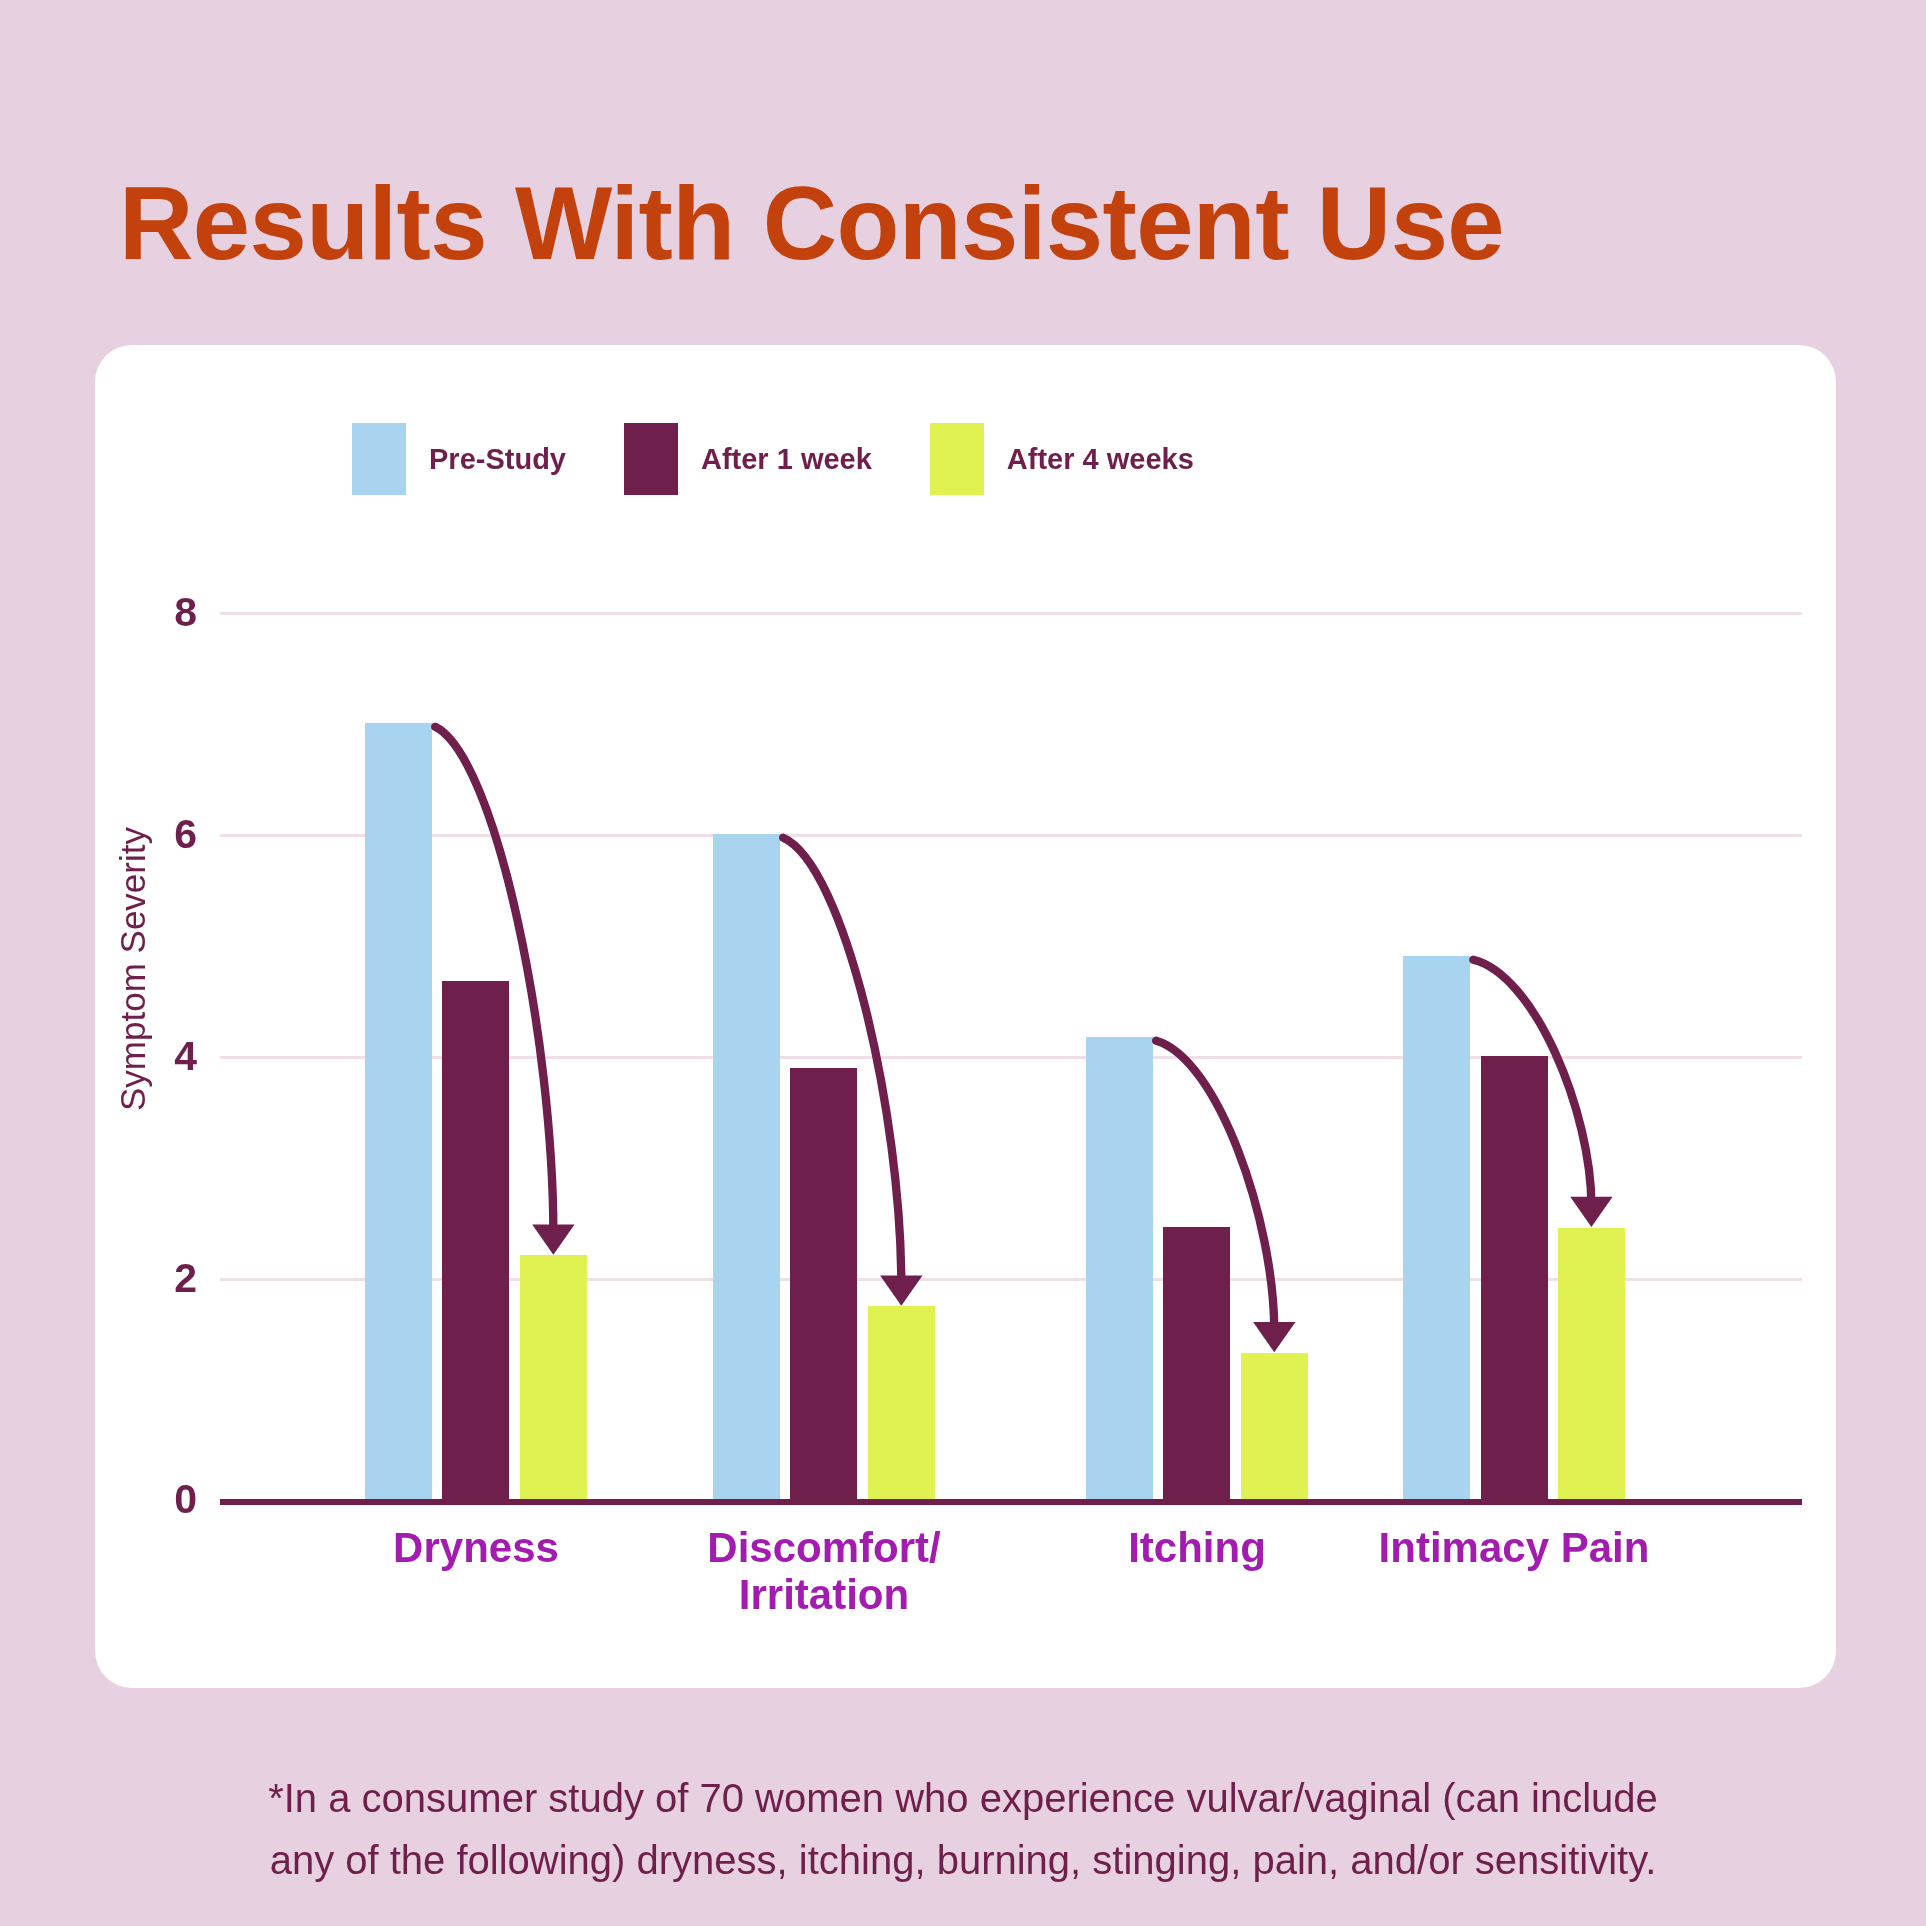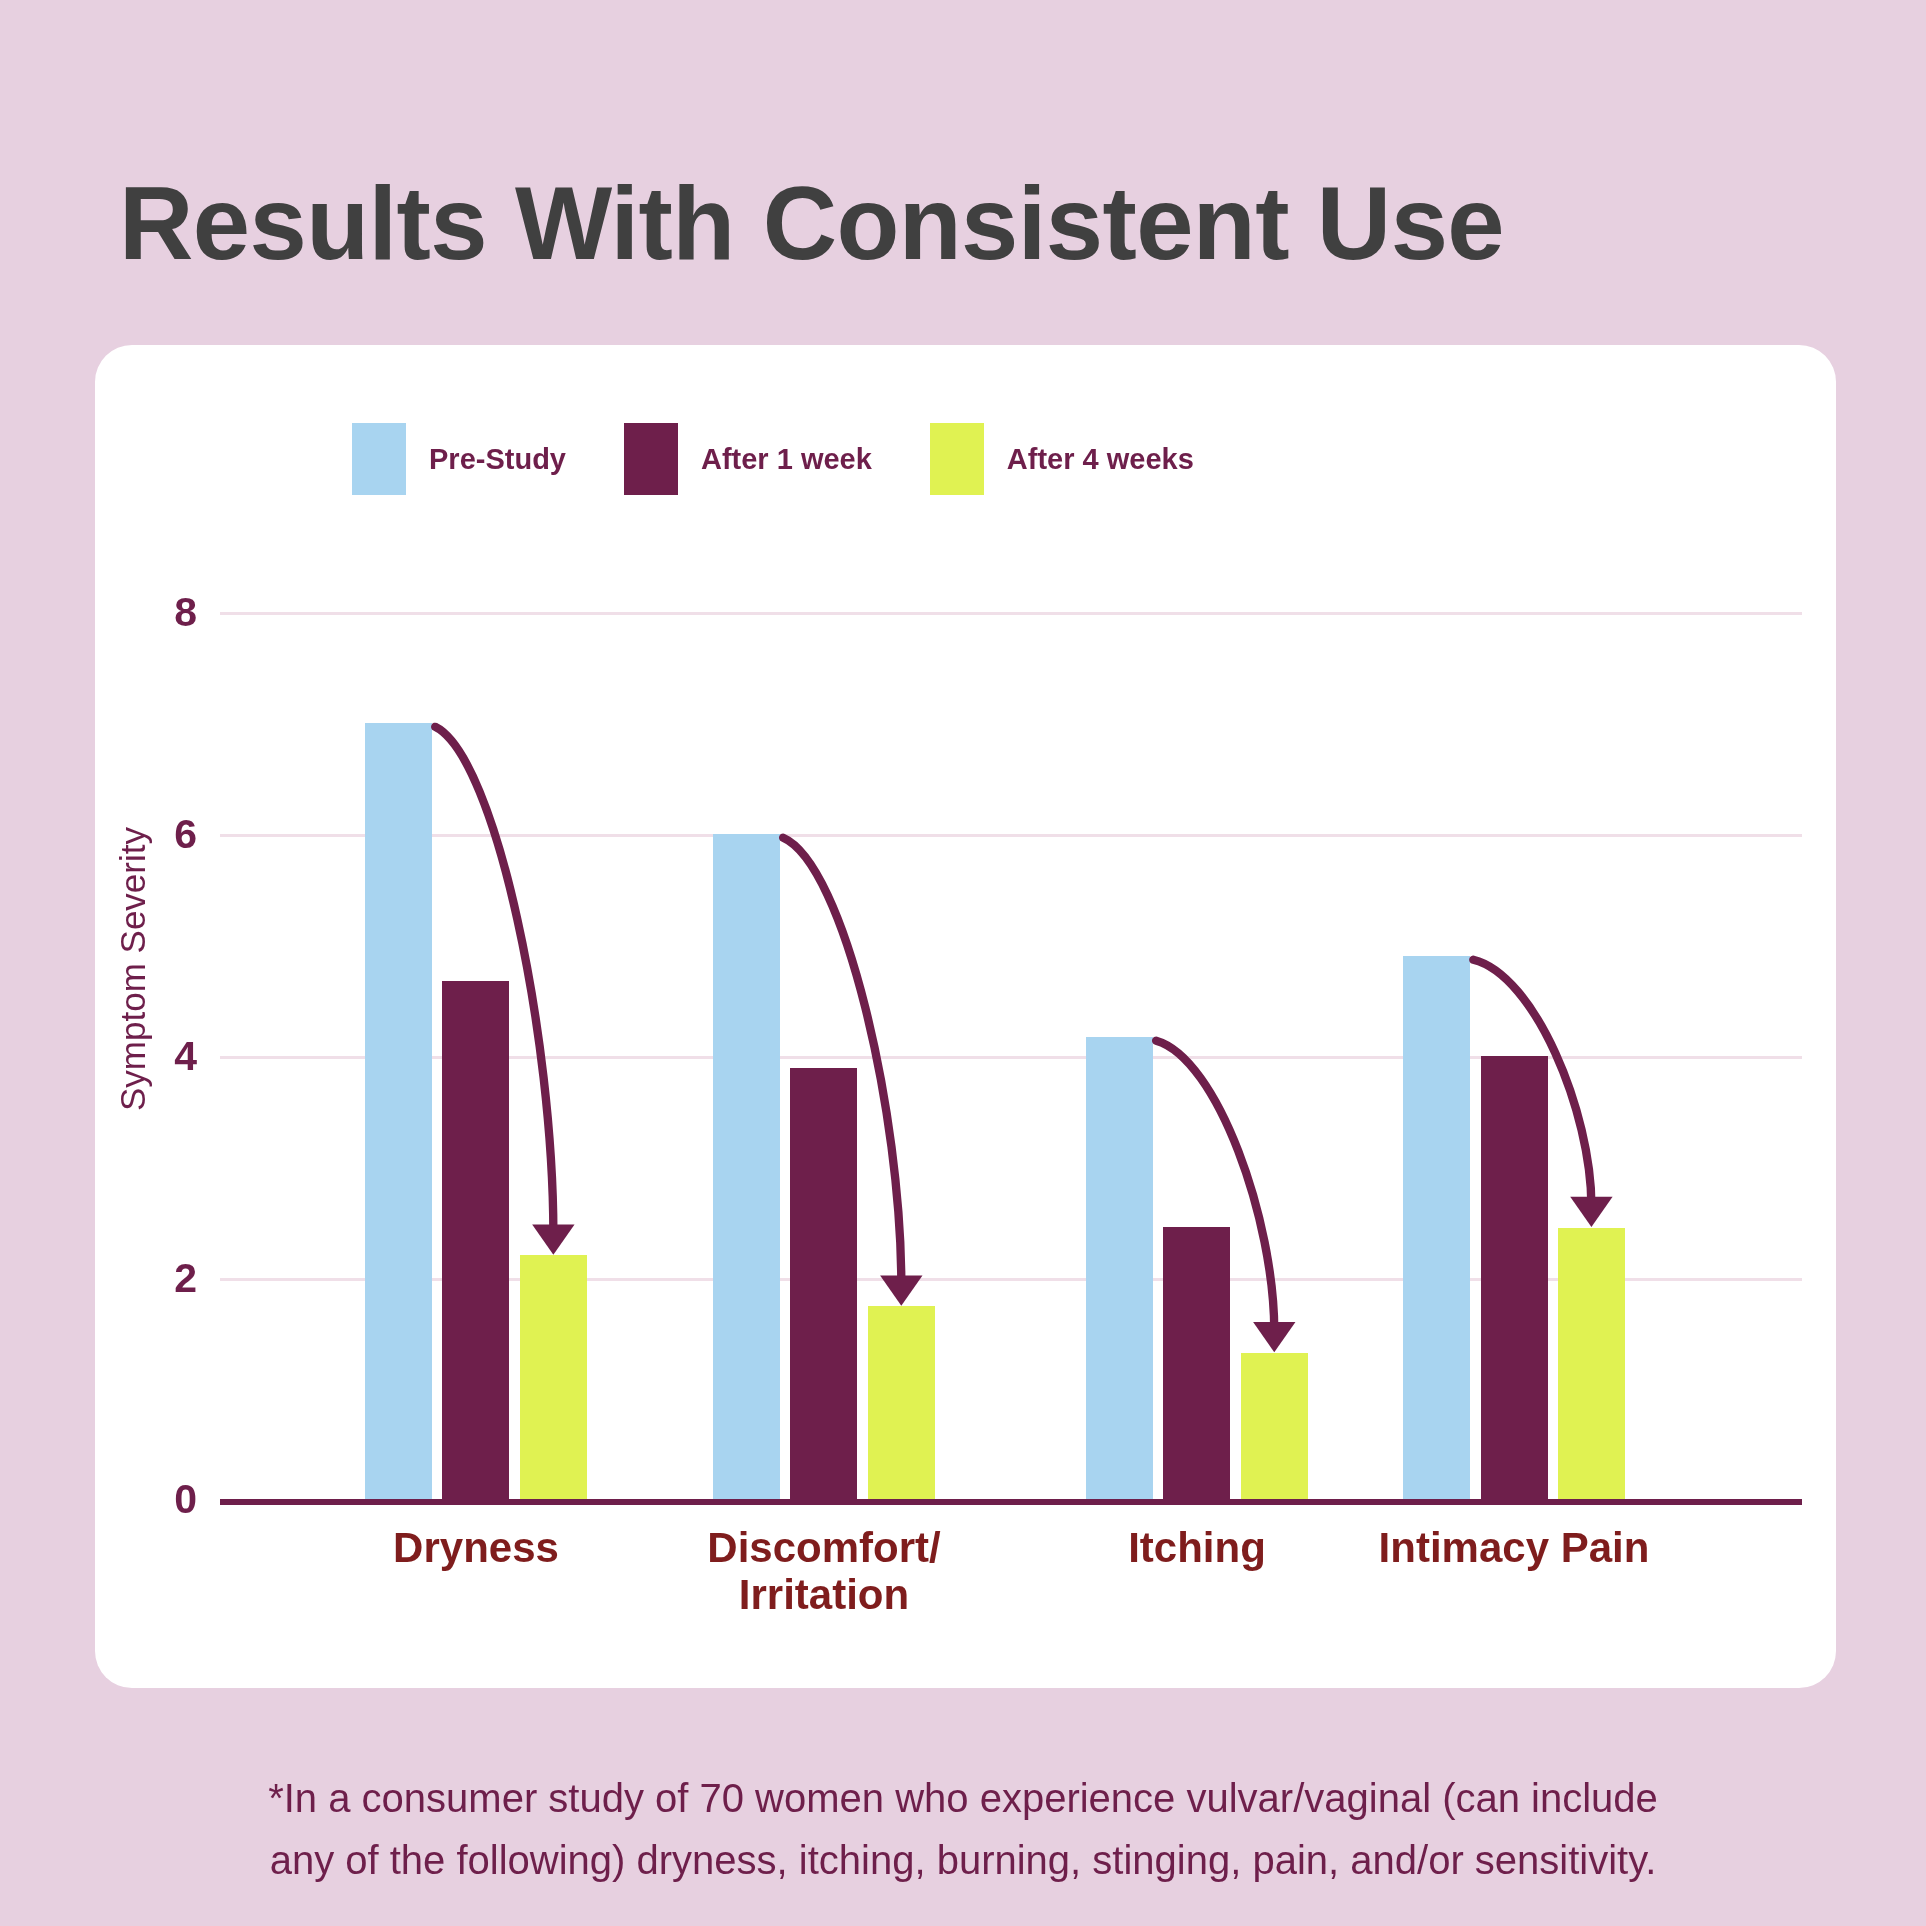--- a/index.html
+++ b/index.html
@@ -22,21 +22,21 @@
   
   .title {
     position: absolute;
     left: 119px;
     top: 144px;
     width: 1701px;
     font-size: 103px;
     line-height: 1.0;
     font-weight: 800;
     letter-spacing: -0.6px;
-    color: #404040;
+    color: #c2410c;
     white-space: nowrap;
     margin-top: 28px;
   }
   
   .card {
     position: absolute;
     left: 95px;
     top: 345px;
     width: 1741px;
     height: 1343px;
@@ -115,21 +115,21 @@
   .bar {
     position: absolute;
     bottom: 0;
   }
   .cat-label {
     position: absolute;
     text-align: center;
     font-size: 42px;
     font-weight: 700;
     line-height: 1.12;
-    color: #7f1d1d;
+    color: #a21caf;
   }
   .arrow-layer {
     position: absolute;
     left: 0;
     top: 0;
     width: 1741px;
     height: 1343px;
     pointer-events: none;
   }
   

